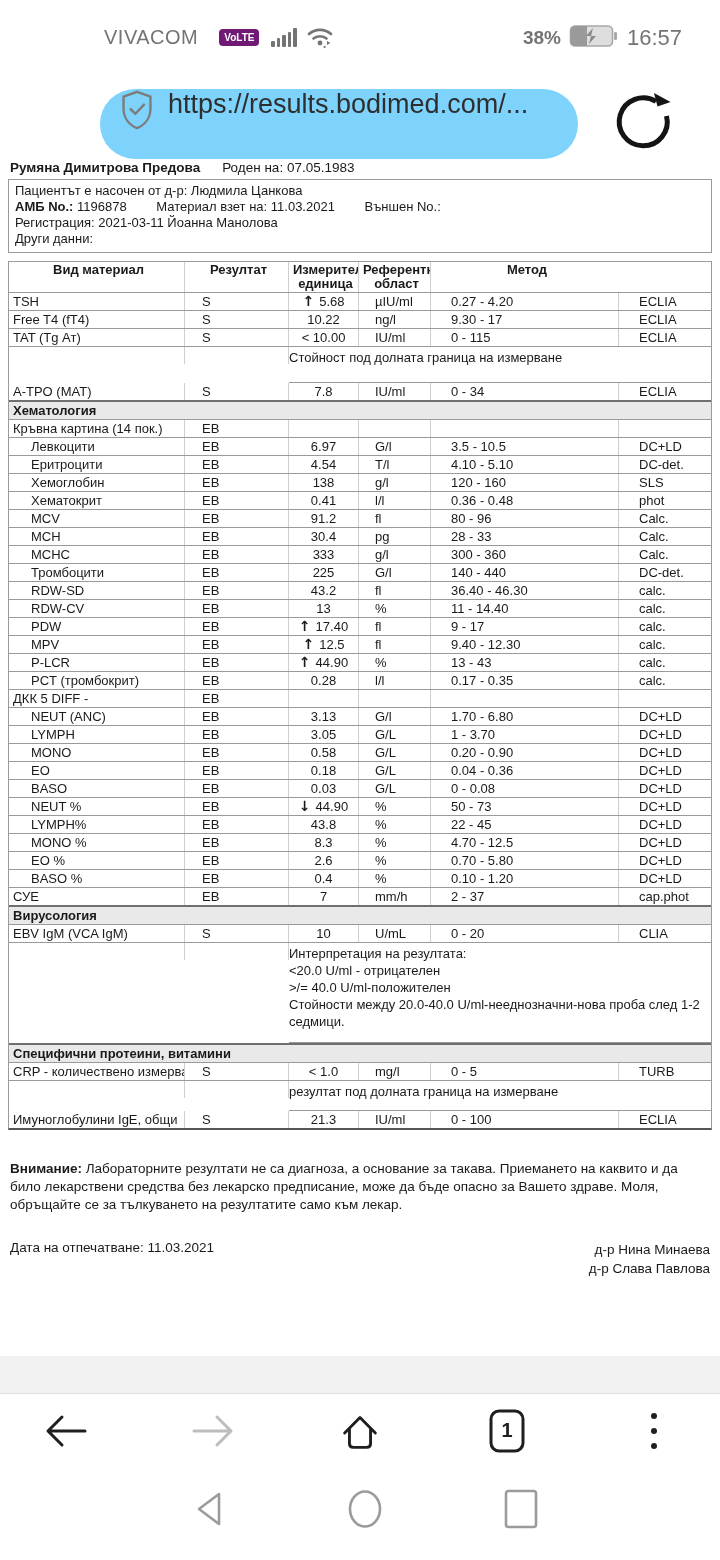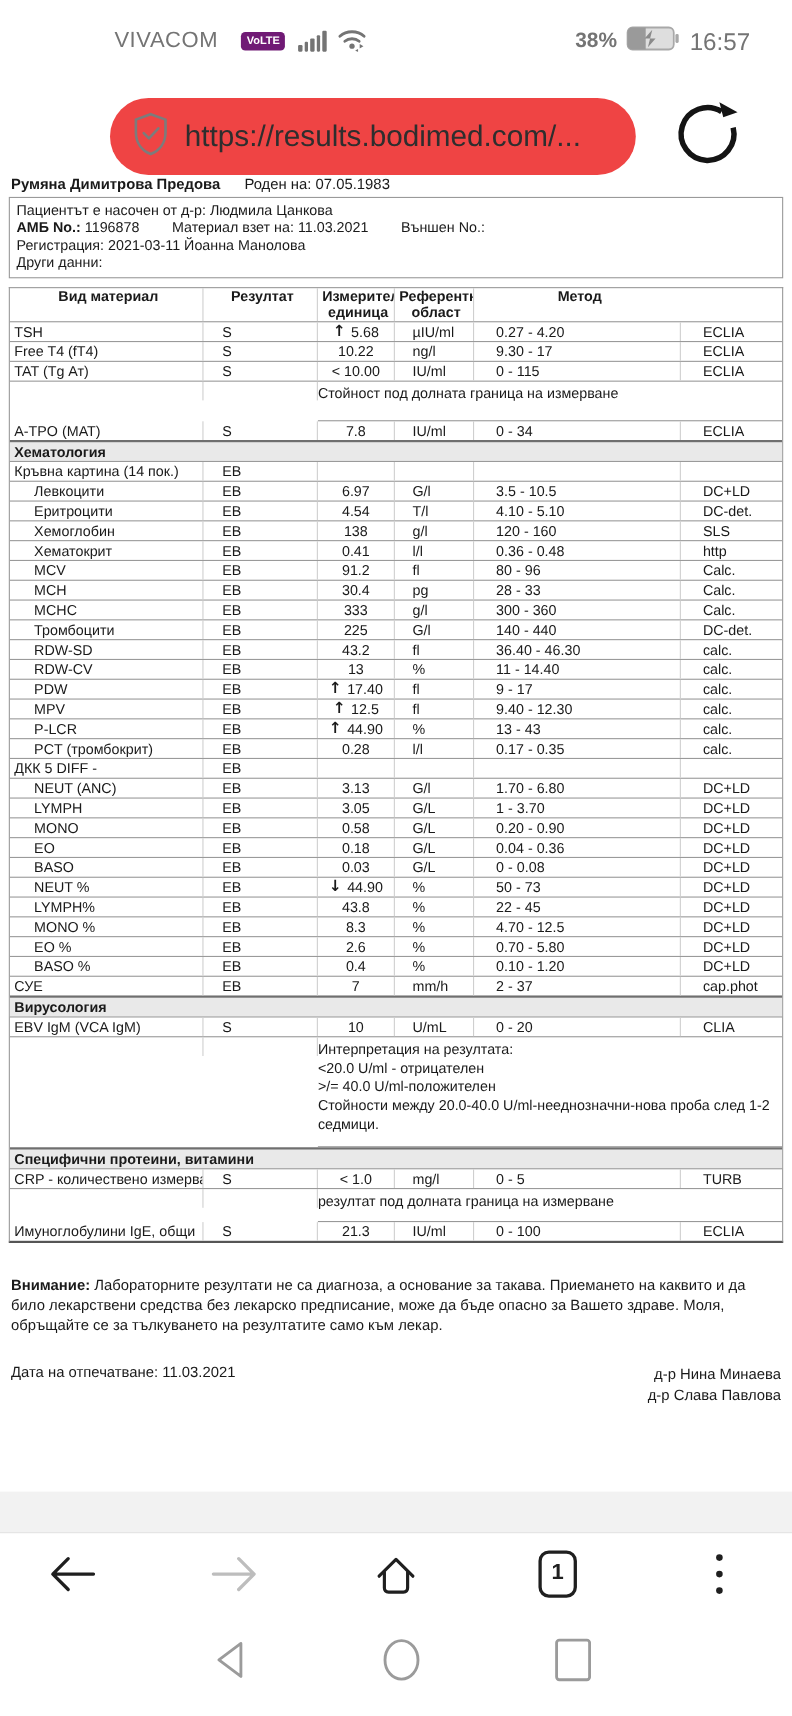--- a/index.html
+++ b/index.html
@@ -14,21 +14,21 @@
   .sb-left, .sb-right { display:flex; align-items:center; }
   .carrier { font-size:20px; letter-spacing:0.5px; }
   .volte { background:#701a75; color:#fff; font-size:10px; font-weight:bold; border-radius:4px; padding:3px 5px; margin-left:21px; }
   .sig { margin-left:12px; display:flex; align-items:flex-end; gap:2px; height:19px; }
   .sig i { display:block; width:3.5px; background:#747474; border-radius:1px; }
   .wifi { margin-left:9px; }
   .battpct { font-size:19px; margin-right:8px;font-weight:bold; }
   .clock { font-size:22px; margin-left:8px; }
   
   .urlrow { margin-top:13px; height:72px; display:flex; align-items:center; }
-  .urlpill { margin-left:100px; width:478px; height:70px; background:#ef4444; border-radius:35px; display:flex; align-items:center; padding:0 20px 0 18px; }
+  .urlpill { margin-left:100px; width:478px; height:70px; background:#7dd3fc; border-radius:35px; display:flex; padding:0 20px 0 18px; }
   .urltext { font-size:27px; color:#2e2e2e; margin-left:12px; white-space:nowrap; overflow:hidden; }
   .reload { margin-left:36px; }
   
   .report { }
   .pt-line { display:flex; margin:0 0 4px 10px; font-size:13.5px; align-items:baseline; }
   .pt-name { font-weight:bold; }
   .pt-born { margin-left:22px; }
   .infobox { margin-left:8px; width:704px; border:1px solid #9a9a9a; padding:3px 6px 5px 6px; font-size:13px; line-height:16px; }
   .infobox .b { font-weight:bold; }
   .infobox .sp { display:inline-block; width:26px; }
@@ -240,21 +240,21 @@
         <div class="c met">SLS</div>
       </div>
       <div class="trow">
         <div class="c name ind">Хематокрит</div>
         <div class="c mat">ЕВ</div>
         <div class="c res">
           <span>0.41</span>
         </div>
         <div class="c unit">l/l</div>
         <div class="c ref">0.36 - 0.48</div>
-        <div class="c met">http</div>
+        <div class="c met">phot</div>
       </div>
       <div class="trow">
         <div class="c name ind">MCV</div>
         <div class="c mat">ЕВ</div>
         <div class="c res">
           <span>91.2</span>
         </div>
         <div class="c unit">fl</div>
         <div class="c ref">80 - 96</div>
         <div class="c met">Calc.</div>

